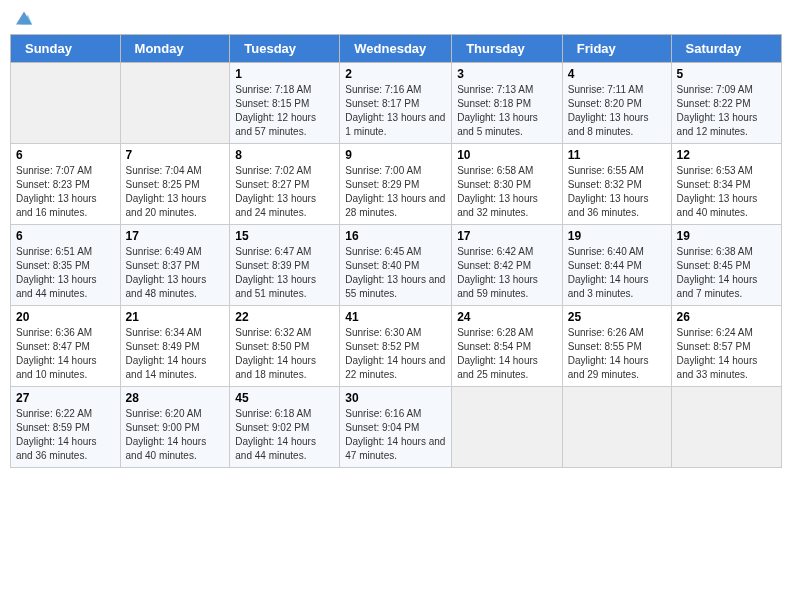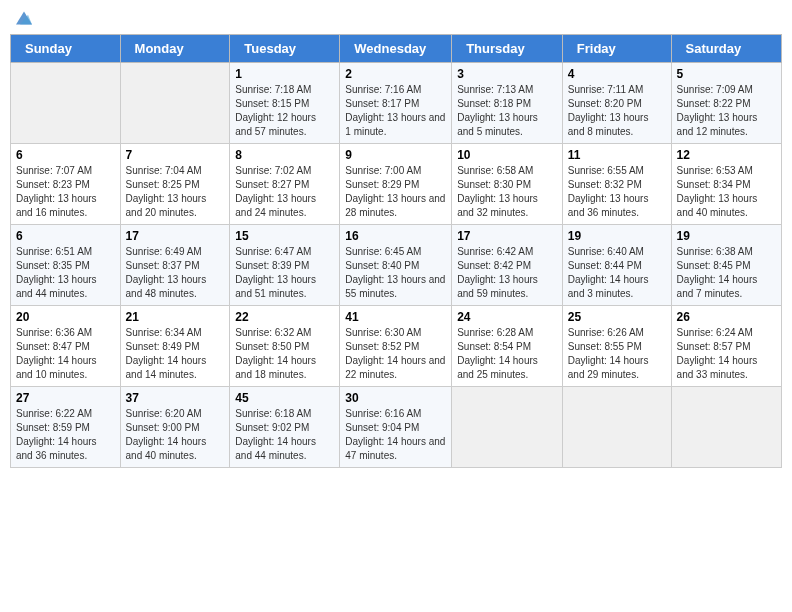--- a/index.html
+++ b/index.html
@@ -247,21 +247,21 @@
           <span class="day-number">26</span>
           <div class="day-info">Sunrise: 6:24 AM<br>Sunset: 8:57 PM<br>Daylight: 14 hours and 33 minutes.</div>
         </td>
       </tr>
       <tr>
         <td>
           <span class="day-number">27</span>
           <div class="day-info">Sunrise: 6:22 AM<br>Sunset: 8:59 PM<br>Daylight: 14 hours and 36 minutes.</div>
         </td>
         <td>
-          <span class="day-number">37</span>
+          <span class="day-number">28</span>
           <div class="day-info">Sunrise: 6:20 AM<br>Sunset: 9:00 PM<br>Daylight: 14 hours and 40 minutes.</div>
         </td>
         <td>
           <span class="day-number">45</span>
           <div class="day-info">Sunrise: 6:18 AM<br>Sunset: 9:02 PM<br>Daylight: 14 hours and 44 minutes.</div>
         </td>
         <td>
           <span class="day-number">30</span>
           <div class="day-info">Sunrise: 6:16 AM<br>Sunset: 9:04 PM<br>Daylight: 14 hours and 47 minutes.</div>
         </td>

